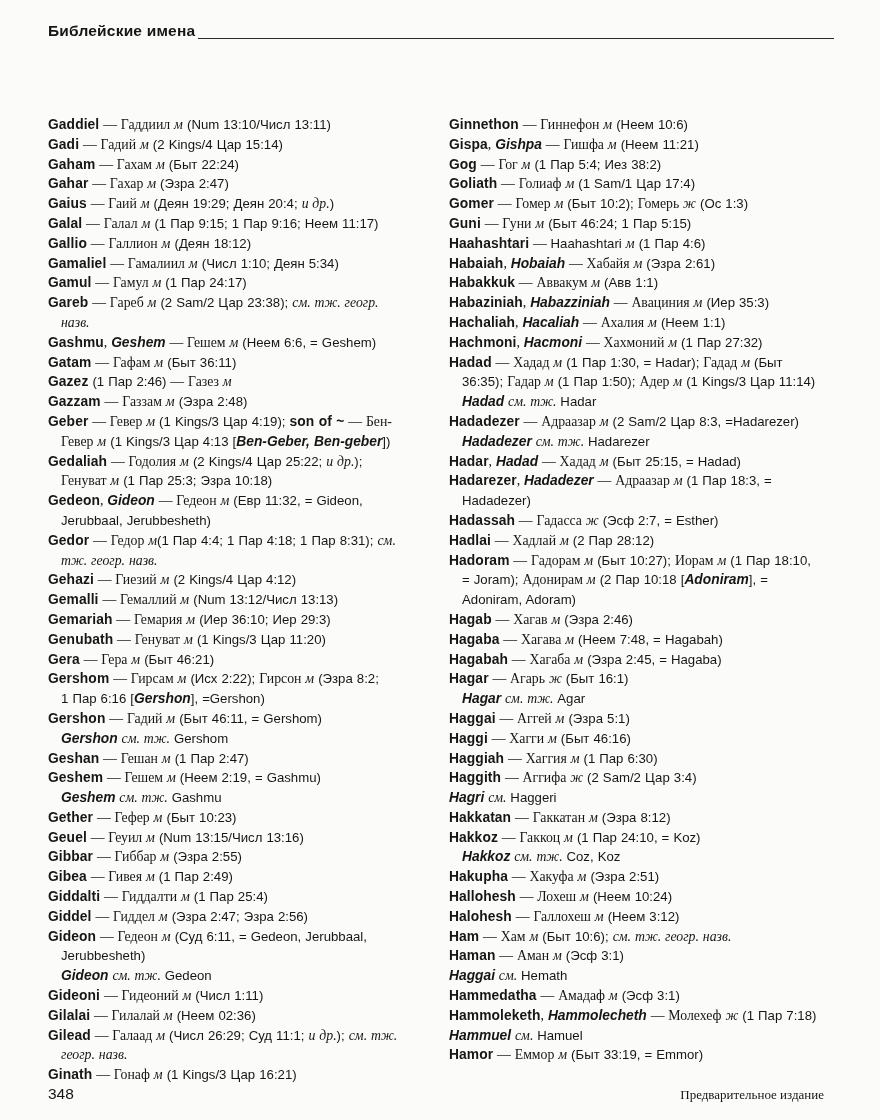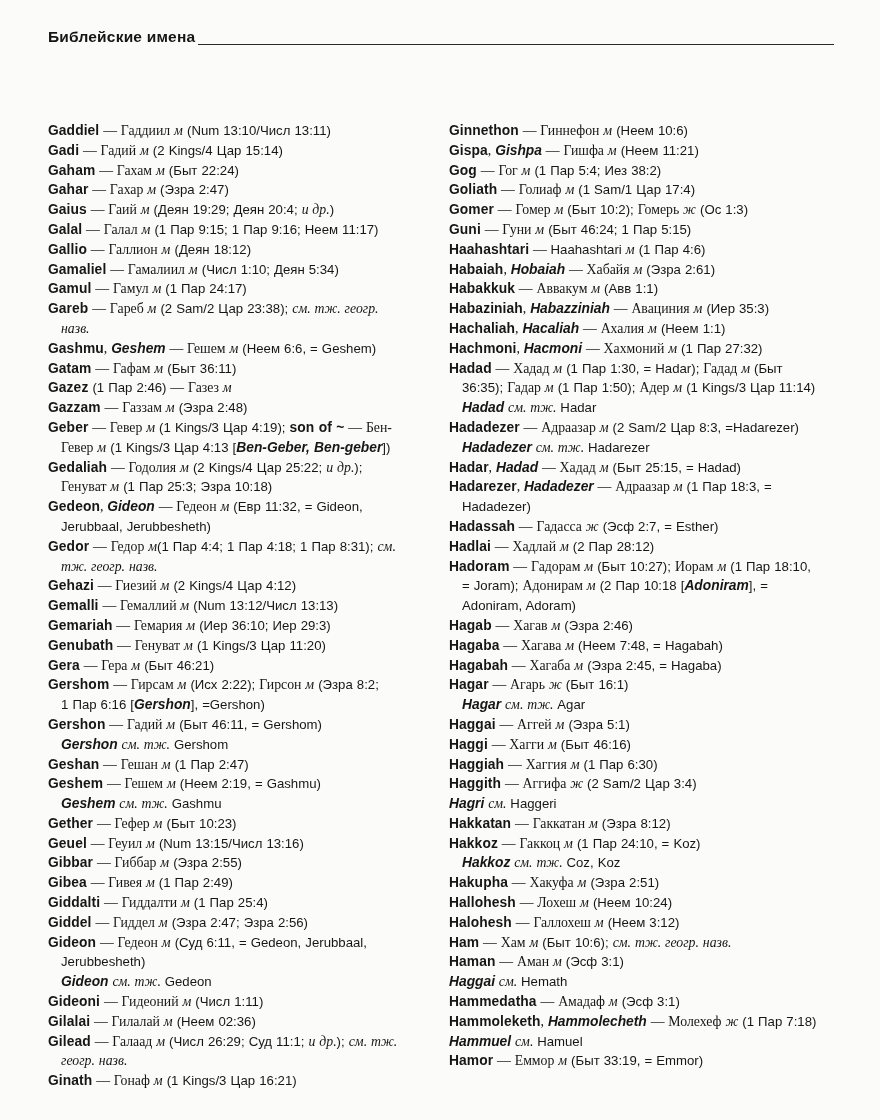--- a/index.html
+++ b/index.html
@@ -181,14 +181,18 @@
         <p class="entry"><span class="seg-b">Ham</span><span class="seg-r"> — Хам </span><span class="seg-i">м</span><span class="seg-s"> (Быт 10:6); </span><span class="seg-i">см. тж. геогр. назв.</span></p>
         <p class="entry"><span class="seg-b">Haman</span><span class="seg-r"> — Аман </span><span class="seg-i">м</span><span class="seg-s"> (Эсф 3:1)</span></p>
         <p class="entry"><span class="seg-bi">Haggai</span><span class="seg-i"> см. </span><span class="seg-s">Hemath</span></p>
         <p class="entry"><span class="seg-b">Hammedatha</span><span class="seg-r"> — Амадаф </span><span class="seg-i">м</span><span class="seg-s"> (Эсф 3:1)</span></p>
         <p class="entry"><span class="seg-b">Hammoleketh</span><span class="seg-r">, </span><span class="seg-bi">Hammolecheth</span><span class="seg-r"> — Молехеф </span><span class="seg-i">ж</span><span class="seg-s"> (1 Пар 7:18)</span></p>
         <p class="entry"><span class="seg-bi">Hammuel</span><span class="seg-i"> см. </span><span class="seg-s">Hamuel</span></p>
         <p class="entry"><span class="seg-b">Hamor</span><span class="seg-r"> — Еммор </span><span class="seg-i">м</span><span class="seg-s"> (Быт 33:19, = Emmor)</span></p>
       </div>
   </div>
 
+  <div class="page-footer">
+    <span class="pagenum">348</span>
+    <span class="edition">Предварительное издание</span>
+  </div>
 
 </div>
 
 </body></html>

